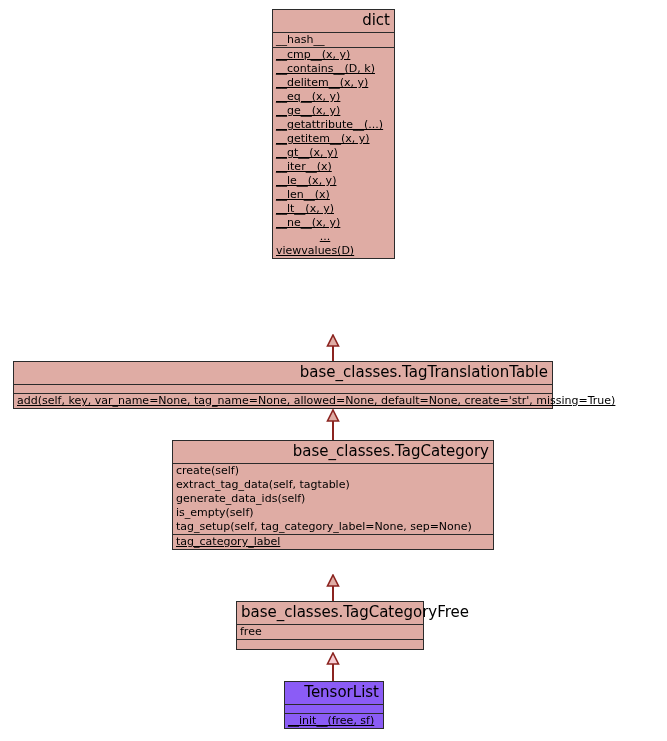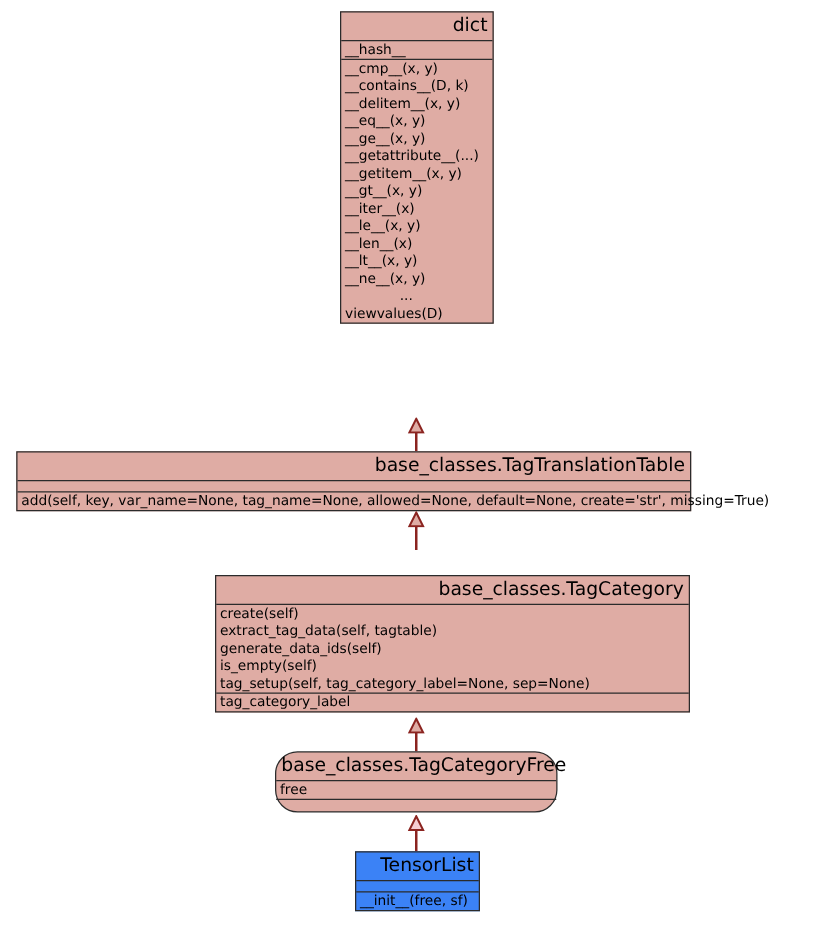--- a/index.html
+++ b/index.html
@@ -26,30 +26,31 @@
   .uml-class {
     position: absolute;
     box-sizing: border-box;
     border: 1px solid #2b2b2b;
     background: #dfaca4;
     color: #000000;
     font-size: 11px;
     line-height: 1;
   }
   .uml-class.light {
-    background: #3b82f6;
+    background: #8b5cf6;
   }
 
   .compartment {
     box-sizing: border-box;
     border-bottom: 1px solid #2b2b2b;
     padding: 0;
   }
   .compartment:last-child {
     border-bottom: none;
+    text-decoration: underline;
   }
 
   .cls-title {
     text-align: right;
     padding: 3px 4px 4px 4px;
     font-size: 15px;
     white-space: nowrap;
   }
 
   .row {
@@ -140,21 +141,21 @@
 
   <div class="gen-arrow" style="left:326px; top:409px; height:31px;">
     <div class="stem"></div>
     <div class="head">
       <svg width="14" height="13" viewBox="0 0 14 13">
         <polygon points="7,1 12.5,12 1.5,12" fill="#dfaca4" stroke="#8b2420" stroke-width="1.6"></polygon>
       </svg>
     </div>
   </div>
 
-  <div class="uml-class" style="left:172px; top:460px; width:380px;">
+  <div class="uml-class" style="left:172px; top:440px; width:322px;">
     <div class="compartment">
       <div class="cls-title">base_classes.TagCategory</div>
     </div>
     <div class="compartment">
       <div class="row">create(self)</div>
       <div class="row">extract_tag_data(self, tagtable)</div>
       <div class="row">generate_data_ids(self)</div>
       <div class="row">is_empty(self)</div>
       <div class="row">tag_setup(self, tag_category_label=None, sep=None)</div>
     </div>
@@ -165,21 +166,21 @@
 
   <div class="gen-arrow" style="left:326px; top:574px; height:27px;">
     <div class="stem"></div>
     <div class="head">
       <svg width="14" height="13" viewBox="0 0 14 13">
         <polygon points="7,1 12.5,12 1.5,12" fill="#dfaca4" stroke="#8b2420" stroke-width="1.6"></polygon>
       </svg>
     </div>
   </div>
 
-  <div class="uml-class" style="left:220px; top:601px; width:226px;border-radius:18px;">
+  <div class="uml-class" style="left:236px; top:601px; width:188px;">
     <div class="compartment">
       <div class="cls-title">base_classes.TagCategoryFree</div>
     </div>
     <div class="compartment">
       <div class="row">free</div>
     </div>
     <div class="compartment empty-compartment"></div>
   </div>
 
   <div class="gen-arrow" style="left:326px; top:652px; height:29px;">

